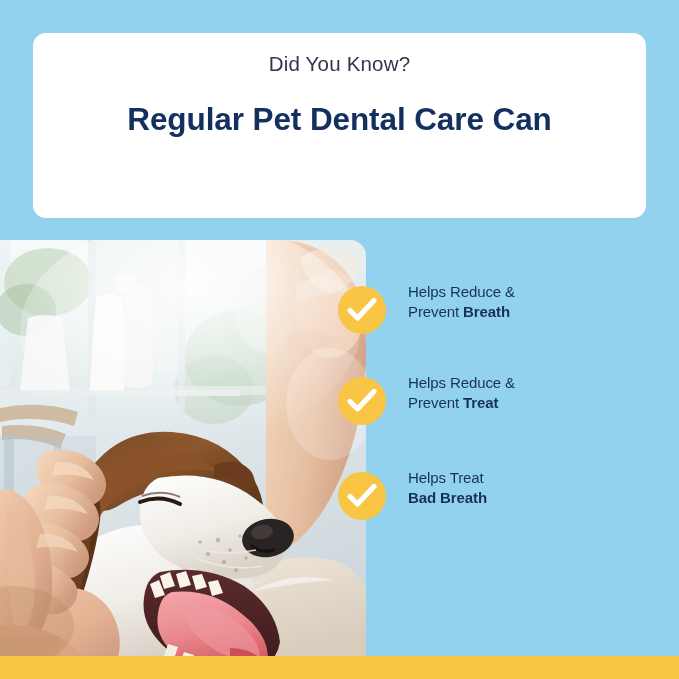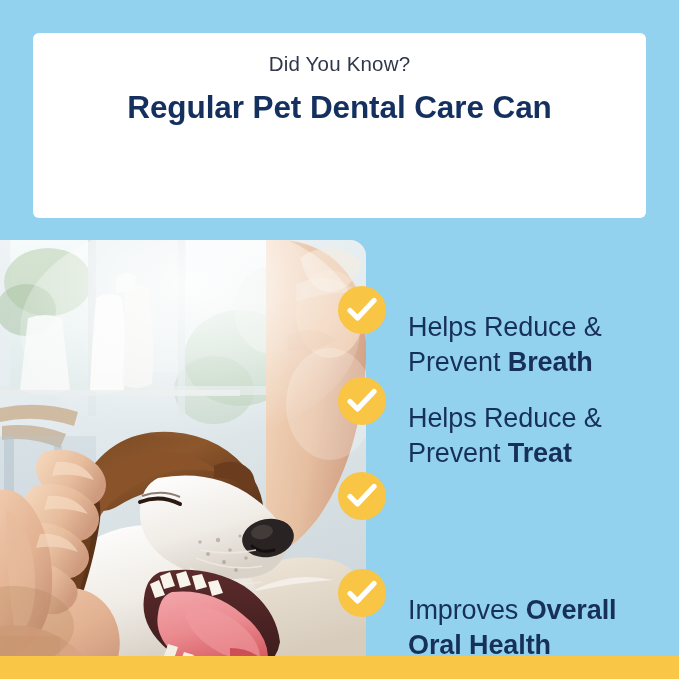--- a/index.html
+++ b/index.html
@@ -21,21 +21,21 @@
   }
 
   
   .headline-card {
     position: absolute;
     left: 33px;
     top: 33px;
     width: 613px;
     height: 185px;
     background: #ffffff;
-    border-radius: 6px;
+    border-radius: 13px;
     display: flex;
     flex-direction: column;
     align-items: center;
     justify-content: flex-start;
     padding-top: 19px;
   }
   .eyebrow {
     font-size: 20.5px;
     font-weight: 300;
     letter-spacing: 0.2px;
@@ -47,21 +47,21 @@
   .headline {
     font-size: 31.5px;
     font-weight: 700;
     color: #14305f;
     line-height: 1.31;
     text-align: center;
     margin: 0;
     letter-spacing: -0.1px;
     padding: 0 14px;
   }
-  .headline .hl-line { display: block; white-space: nowrap; }
+  .headline .hl-line { display: block; white-space: nowrap; margin-top: 12px; }
 
   
   .photo {
     position: absolute;
     left: 0;
     top: 240px;
     width: 366px;
     height: 416px;
     border-top-right-radius: 16px;
     overflow: hidden;
@@ -101,27 +101,26 @@
   .check-badge svg {
     position: absolute;
     left: 9px;
     top: 11px;
     width: 30px;
     height: 26px;
   }
 
   .benefit-text {
     margin-left: 22px;
-    font-size: 27px;
+    font-size: 15px;
     line-height: 1.30;
     color: #17305a;
     font-weight: 400;
     padding-top: 6px;
     letter-spacing: -0.1px;
-    margin-top: 28px;
   }
   .benefit-text b { font-weight: 700; }
   .benefit-text .bline { display: block; white-space: nowrap; }
 
   
   .bottom-bar {
     position: absolute;
     left: 0;
     bottom: 0;
     width: 679px;
@@ -368,31 +367,24 @@
         <span class="bline"><span>Prevent </span><b>Treat</b></span>
       </div>
     </div>
 
     <div class="benefit-row r2">
       <div class="check-badge">
         <svg viewBox="0 0 30 26" aria-hidden="true">
           <path d="M3 13.5 L10.5 21 L27 3.5" fill="none" stroke="#ffffff" stroke-width="5.2" stroke-linecap="round" stroke-linejoin="round"></path>
         </svg>
       </div>
+      <div class="benefit-text">
+        <span class="bline">Helps Treat</span>
+        <span class="bline"><b>Bad Breath</b></span>
+      </div>
     </div>
 
-    <div class="benefit-row r3">
-      <div class="check-badge">
-        <svg viewBox="0 0 30 26" aria-hidden="true">
-          <path d="M3 13.5 L10.5 21 L27 3.5" fill="none" stroke="#ffffff" stroke-width="5.2" stroke-linecap="round" stroke-linejoin="round"></path>
-        </svg>
-      </div>
-      <div class="benefit-text">
-        <span class="bline"><span>Improves </span><b>Overall</b></span>
-        <span class="bline"><b>Oral Health</b></span>
-      </div>
-    </div>
 
   </div>
 
   <div class="bottom-bar"></div>
 
 </div>
 
 </body></html>

